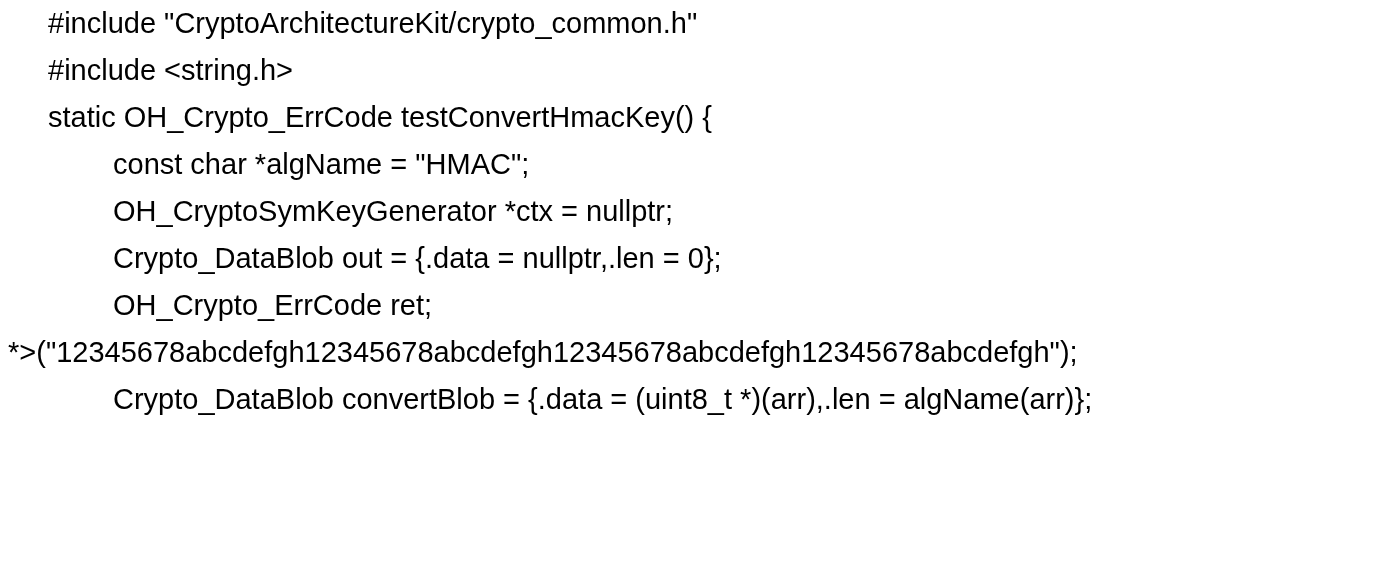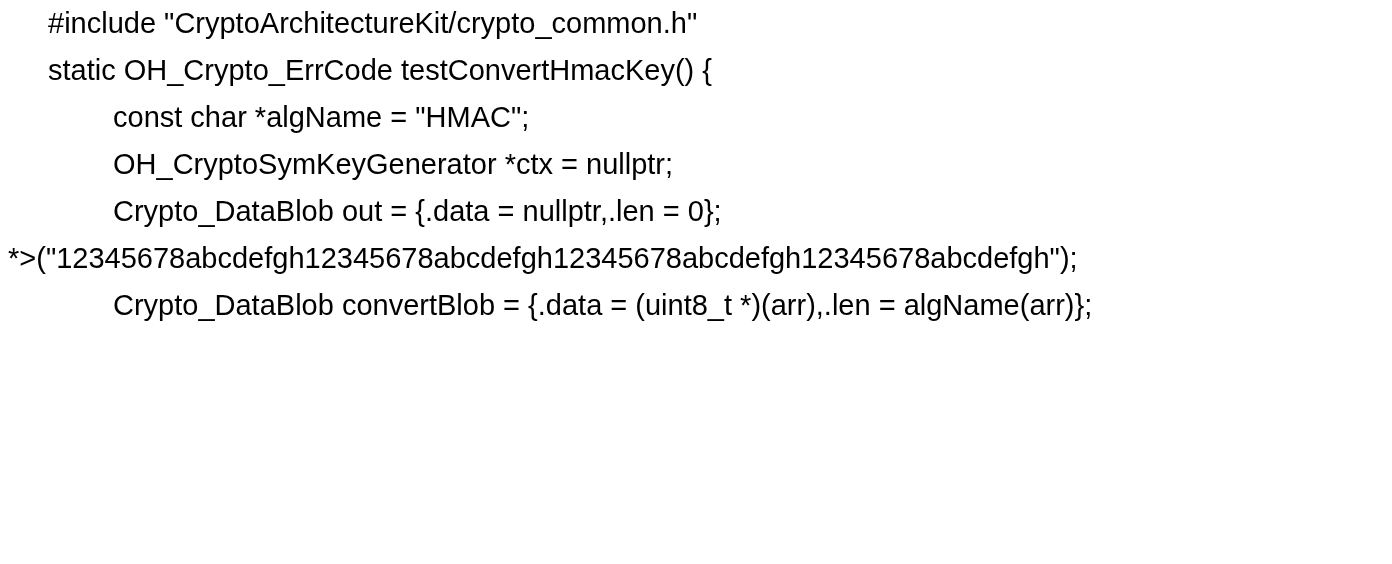--- a/index.html
+++ b/index.html
@@ -30,19 +30,21 @@
   }
   .indent-base  { margin-left: 48px;  }
   .indent-l1    { margin-left: 113px; }
   .indent-wrap  { margin-left: 8px;   }
 </style>
 </head>
 <body>
 
 <div class="code-snippet">
   <div class="code-line indent-base">#include "CryptoArchitectureKit/crypto_common.h"</div>
+  <div class="code-line indent-base">#include &lt;string.h&gt;</div>
   <div class="code-line indent-base">static OH_Crypto_ErrCode testConvertHmacKey() {</div>
   <div class="code-line indent-l1">const char *algName = "HMAC";</div>
   <div class="code-line indent-l1">OH_CryptoSymKeyGenerator *ctx = nullptr;</div>
   <div class="code-line indent-l1">Crypto_DataBlob out = {.data = nullptr,.len = 0};</div>
+  <div class="code-line indent-l1">OH_Crypto_ErrCode ret;</div>
   <div class="code-line indent-wrap">*&gt;("12345678abcdefgh12345678abcdefgh12345678abcdefgh12345678abcdefgh");</div>
   <div class="code-line indent-l1">Crypto_DataBlob convertBlob = {.data = (uint8_t *)(arr),.len = algName(arr)};</div>
 </div>
 
 </body></html>

